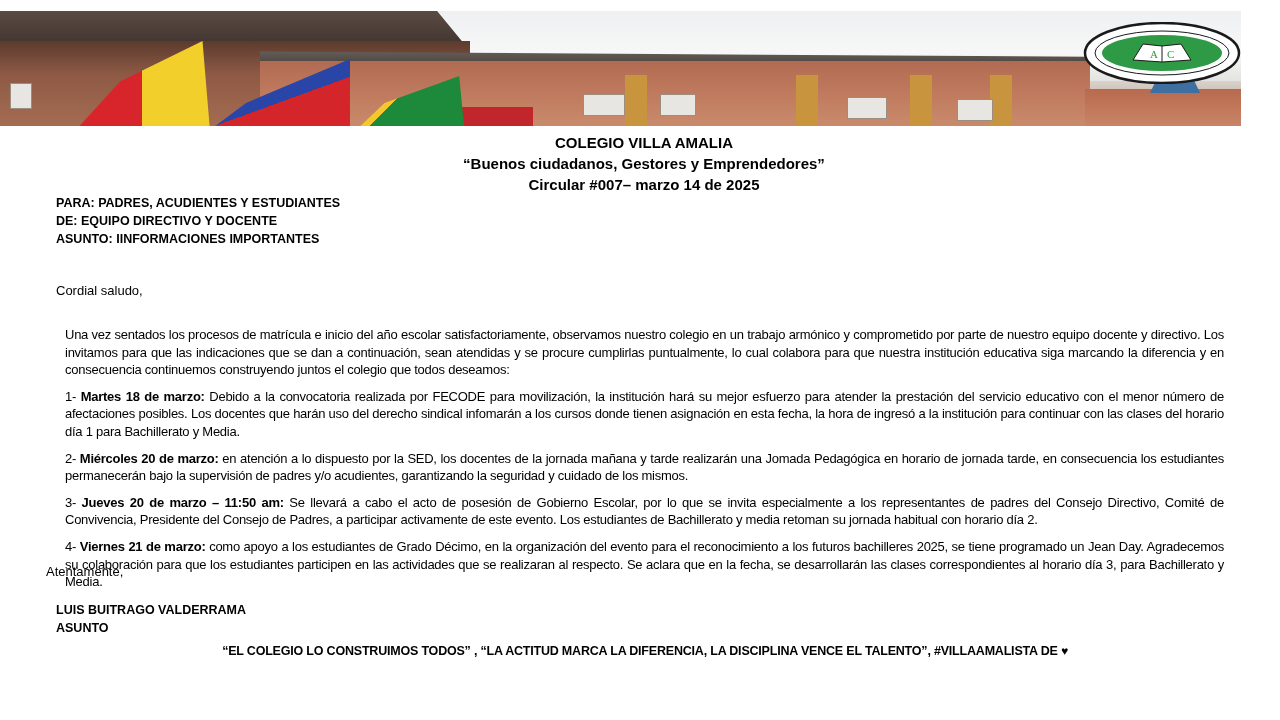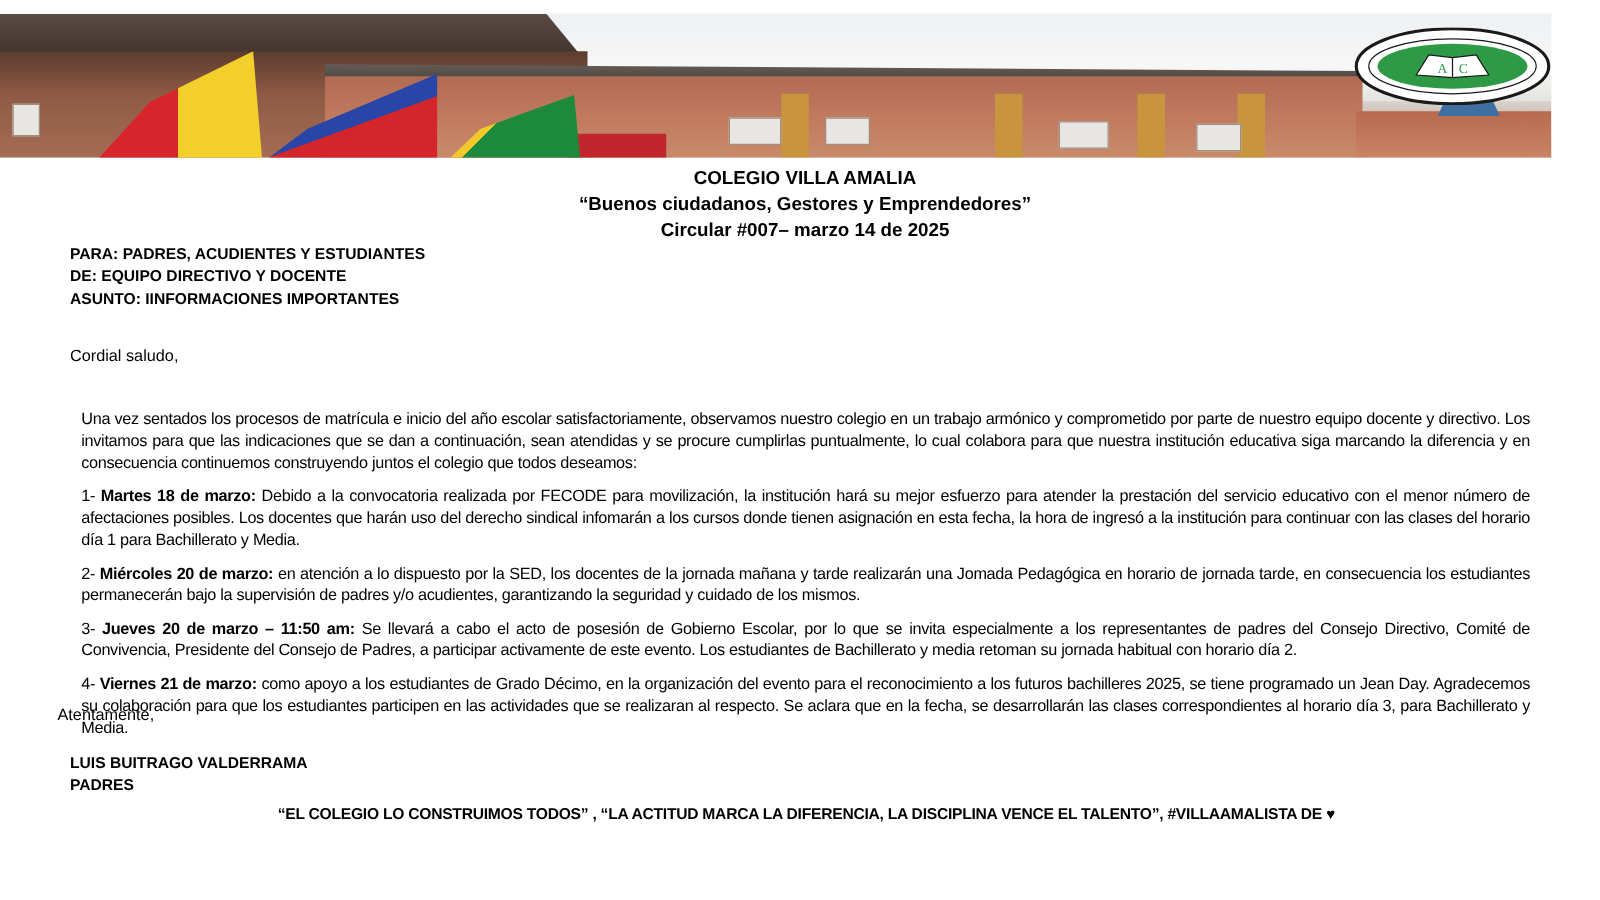--- a/index.html
+++ b/index.html
@@ -40,21 +40,21 @@
       background: linear-gradient(160deg, #f3d13a 0 35%, #2a45a8 35% 55%, #d4252b 55% 100%);
       clip-path: polygon(5% 100%, 35% 55%, 100% 0, 100% 100%); }
     .flag.three { left: 350px; top: 65px; width: 115px; height: 60px;
       background: linear-gradient(135deg, #f2c82a 0 40%, #1c8a3a 40% 100%);
       clip-path: polygon(0 100%, 30% 45%, 95% 0, 100% 100%); }
 
     .logo { position: absolute; left: 1083px; top: 11px; width: 158px; height: 62px; }
 
     .doc-title { position: absolute; left: 0; top: 132px; width: 1288px; text-align: center; font-weight: bold; font-size: 15px; line-height: 21px; }
     .meta { position: absolute; left: 56px; top: 194px; font-size: 12.5px; font-weight: bold; line-height: 18px; }
-    .salute { position: absolute; left: 56px; top: 276px; font-size: 13px; line-height: 18px; }
+    .salute { position: absolute; left: 56px; top: 282px; font-size: 13px; line-height: 18px; }
     .body { position: absolute; left: 56px; top: 317px; width: 1177px; font-size: 13px; line-height: 17.6px; text-align: justify; letter-spacing: -0.25px; }
     .body p { margin: 9px; }
     .body b { font-weight: bold; }
     .closing { position: absolute; left: 46px; top: 563px; font-size: 13px; line-height: 18px; }
     .signer { position: absolute; left: 56px; top: 601px; font-size: 12.5px; font-weight: bold; line-height: 18px; }
     .motto { position: absolute; left: 0; top: 644px; width: 1290px; text-align: center; font-size: 12.5px; font-weight: bold; letter-spacing: -0.2px; }
     .heart { color: #000; font-size: 12px; }
   </style>
 </head>
 <body>
@@ -112,18 +112,18 @@
   <p><span>1- </span><b>Martes 18 de marzo:</b><span> Debido a la convocatoria realizada por FECODE para movilización, la institución hará su mejor esfuerzo para atender la prestación del servicio educativo con el menor número de afectaciones posibles. Los docentes que harán uso del derecho sindical infomarán a los cursos donde tienen asignación en esta fecha, la hora de ingresó a la institución para continuar con las clases del horario día 1 para Bachillerato y Media.</span></p>
   <p><span>2- </span><b>Miércoles 20 de marzo:</b><span> en atención a lo dispuesto por la SED, los docentes de la jornada mañana y tarde realizarán una Jomada Pedagógica en horario de jornada tarde, en consecuencia los estudiantes permanecerán bajo la supervisión de padres y/o acudientes, garantizando la seguridad y cuidado de los mismos.</span></p>
   <p><span>3- </span><b>Jueves 20 de marzo – 11:50 am:</b><span> Se llevará a cabo el acto de posesión de Gobierno Escolar, por lo que se invita especialmente a los representantes de padres del Consejo Directivo, Comité de Convivencia, Presidente del Consejo de Padres, a participar activamente de este evento. Los estudiantes de Bachillerato y media retoman su jornada habitual con horario día 2.</span></p>
   <p><span>4- </span><b>Viernes 21 de marzo:</b><span>  como apoyo a los estudiantes de Grado Décimo, en la organización del evento para el reconocimiento a los futuros bachilleres 2025, se tiene programado un Jean Day. Agradecemos su colaboración para que los estudiantes participen en las actividades que se realizaran al respecto. Se aclara que en la fecha, se desarrollarán las clases correspondientes al horario día 3, para Bachillerato y Media.</span></p>
 </div>
 
 <div class="closing">Atentamente,</div>
 
 <div class="signer">
   <div>LUIS BUITRAGO VALDERRAMA</div>
-  <div>PADRES</div>
+  <div>ASUNTO</div>
 </div>
 
 <div class="motto">
   <span>“EL COLEGIO LO CONSTRUIMOS TODOS”  , “LA ACTITUD MARCA LA DIFERENCIA, LA DISCIPLINA VENCE EL TALENTO”, #VILLAAMALISTA DE </span><span class="heart">♥</span>
 </div>
 
 </body></html>

